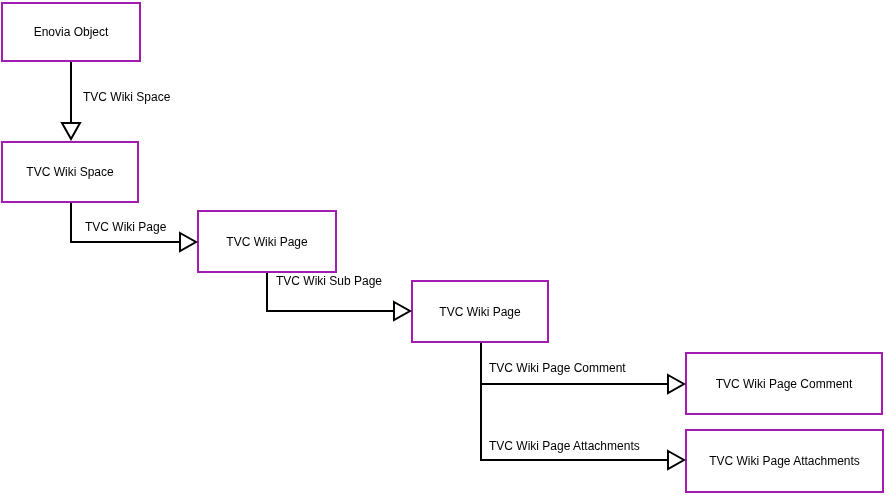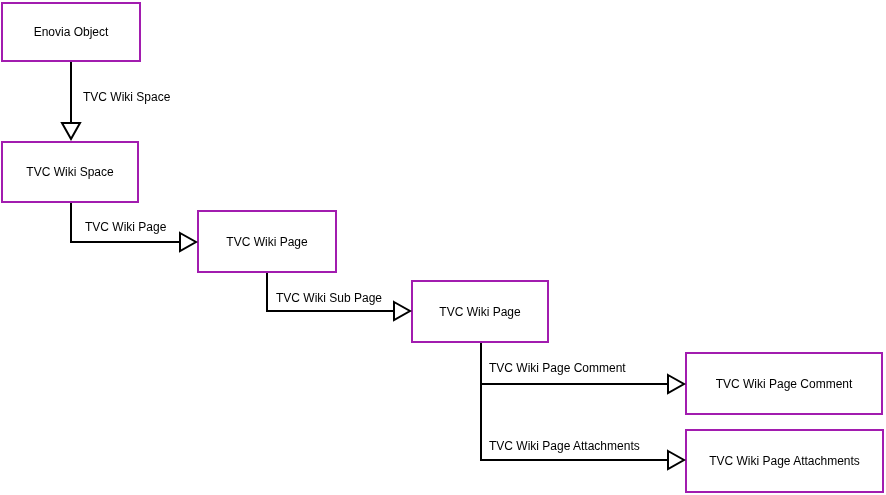--- a/index.html
+++ b/index.html
@@ -74,21 +74,21 @@
   <svg class="arrow" style="left:179px; top:231px;" width="19" height="22">
     <polygon points="1,2 17,11 1,20" fill="#ffffff" stroke="#000000" stroke-width="2"></polygon>
   </svg>
   <div class="edge-label" style="left:85px; top:220px;">TVC Wiki Page</div>
 
   <div class="line v" style="left:266px; top:273px; height:39px;"></div>
   <div class="line h" style="left:266px; top:310px; width:128px;"></div>
   <svg class="arrow" style="left:393px; top:300px;" width="19" height="22">
     <polygon points="1,2 17,11 1,20" fill="#ffffff" stroke="#000000" stroke-width="2"></polygon>
   </svg>
-  <div class="edge-label" style="left:276px; top:291px;">TVC Wiki Sub Page</div>
+  <div class="edge-label" style="left:276px; top:274px;">TVC Wiki Sub Page</div>
 
   <div class="line v" style="left:480px; top:343px; height:118px;"></div>
 
   <div class="line h" style="left:480px; top:383px; width:188px;"></div>
   <svg class="arrow" style="left:667px; top:373px;" width="19" height="22">
     <polygon points="1,2 17,11 1,20" fill="#ffffff" stroke="#000000" stroke-width="2"></polygon>
   </svg>
   <div class="edge-label" style="left:489px; top:361px;">TVC Wiki Page Comment</div>
 
   <div class="line h" style="left:480px; top:459px; width:188px;"></div>

